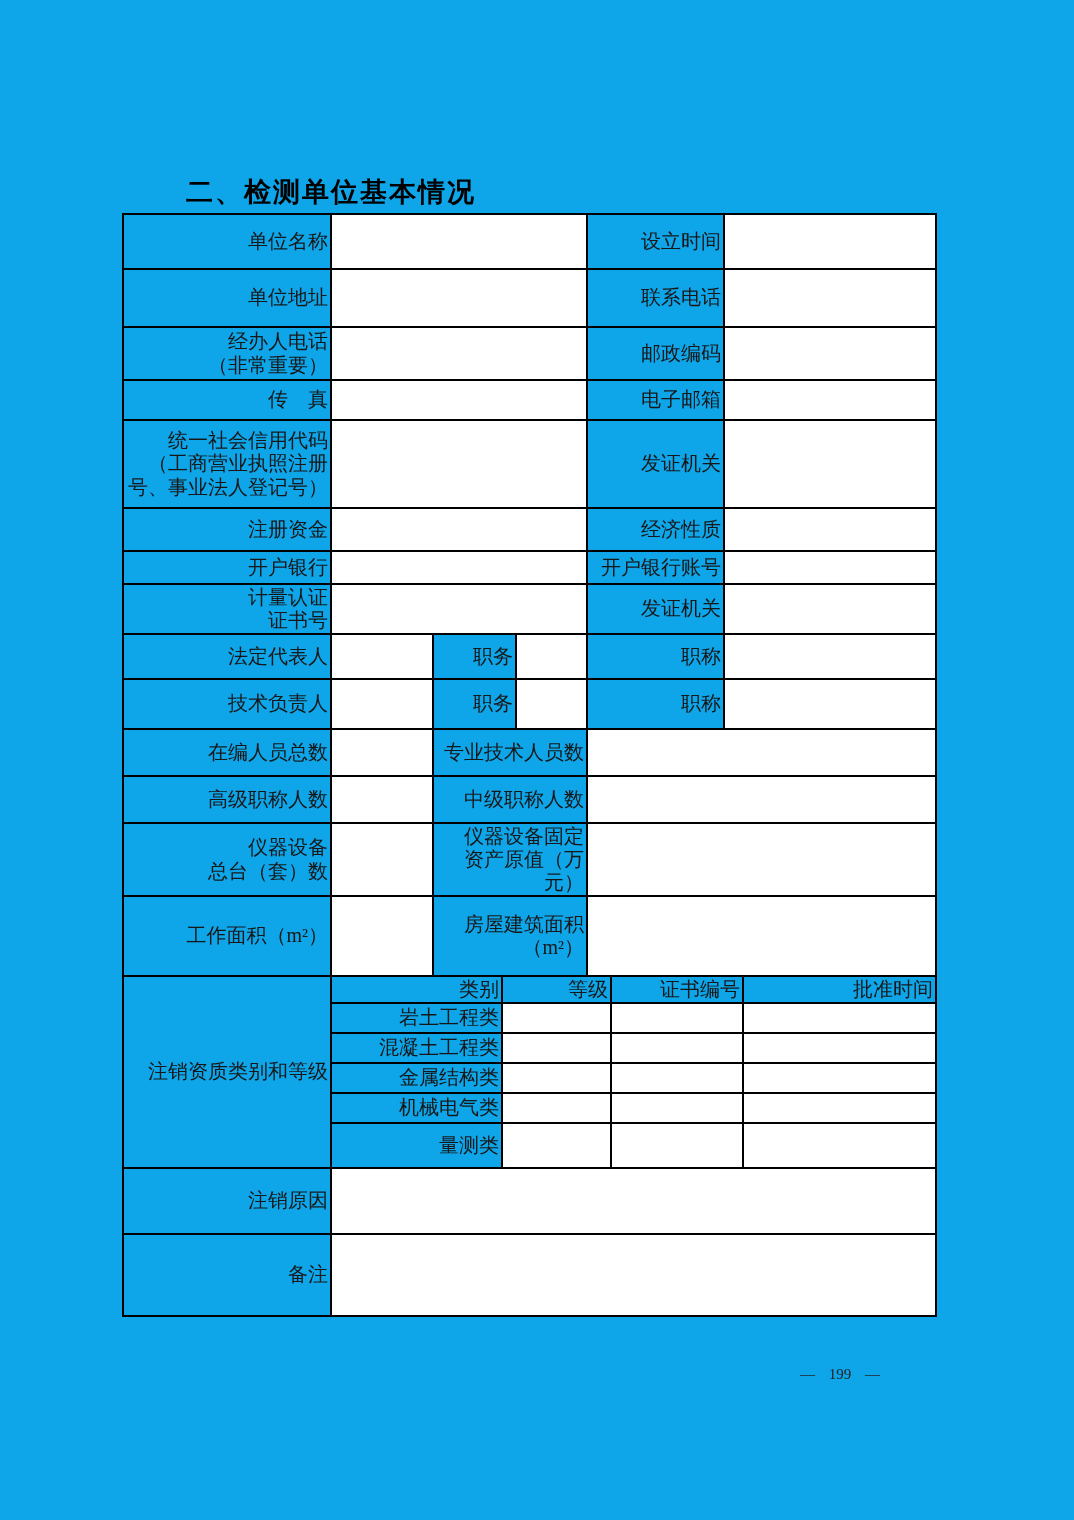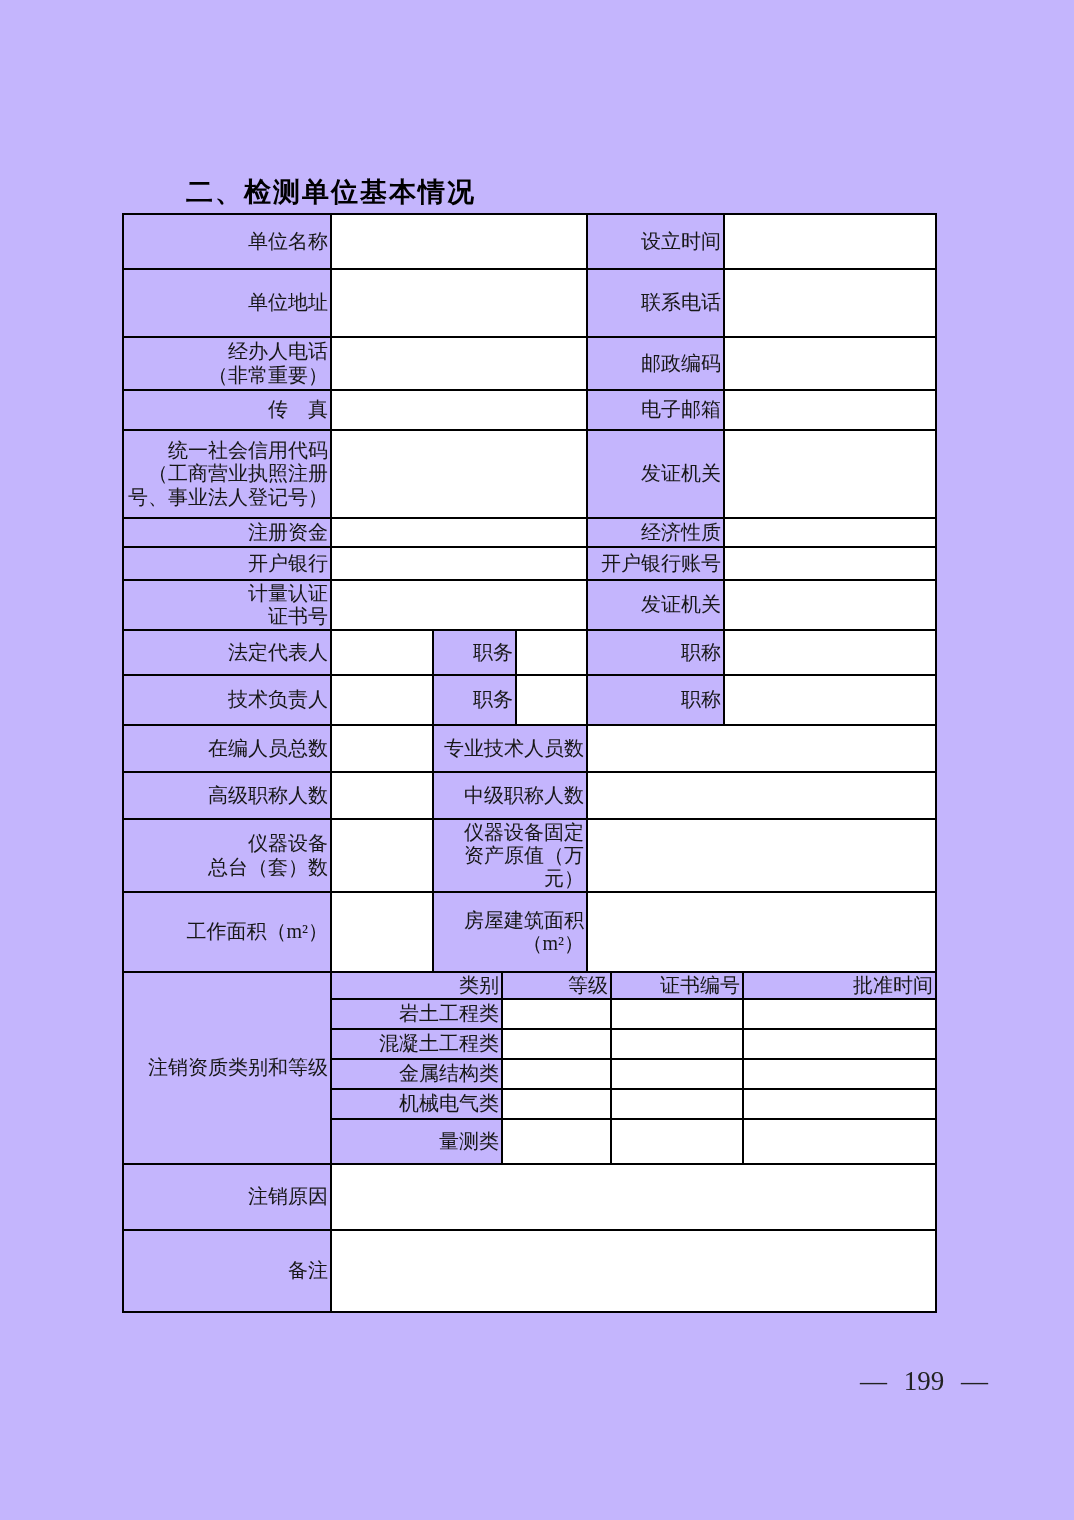--- a/index.html
+++ b/index.html
@@ -1,20 +1,20 @@
 <!DOCTYPE html>
 <html><head>
 <meta charset="utf-8">
 <style>
   html, body { margin: 0; padding: 0; background: #ffffff; }
   .page {
     position: relative;
     width: 1074px;
     height: 1520px;
-    background: #c4b5fd;
+    background: #0ea5e9;
     font-family: "Liberation Serif", "DejaVu Serif", serif;
     color: #111111;
   }
   .title {
     position: absolute;
     left: 186px;
     top: 174px;
     margin: 0;
     font-family: "Liberation Sans", "DejaVu Sans", sans-serif;
     font-weight: bold;
@@ -40,25 +40,25 @@
   }
   td.lbl {
     text-align: right;
     vertical-align: middle;
     white-space: pre-line;
     color: #171717;
   }
   td.val { background: #ffffff; }
   .footer {
     position: absolute;
-    left: 854px;
+    left: 770px;
     top: 1366px;
     width: 140px;
     text-align: center;
-    font-size: 27px;
+    font-size: 15px;
     word-spacing: 10px;
     color: #222222;
     white-space: nowrap;
   }
 </style>
 </head>
 <body>
 
 <div class="page">
 
@@ -78,21 +78,21 @@
     </colgroup>
     <tbody>
 
       <tr style="height:55px">
         <td class="lbl">单位名称</td>
         <td class="val" colspan="4"></td>
         <td class="lbl" colspan="2">设立时间</td>
         <td class="val" colspan="2"></td>
       </tr>
 
-      <tr style="height:68px">
+      <tr style="height:58px">
         <td class="lbl">单位地址</td>
         <td class="val" colspan="4"></td>
         <td class="lbl" colspan="2">联系电话</td>
         <td class="val" colspan="2"></td>
       </tr>
 
       <tr style="height:53px">
         <td class="lbl">经办人电话
 （非常重要）</td>
         <td class="val" colspan="4"></td>
@@ -109,21 +109,21 @@
 
       <tr style="height:88px">
         <td class="lbl">统一社会信用代码
 （工商营业执照注册
 号、事业法人登记号）</td>
         <td class="val" colspan="4"></td>
         <td class="lbl" colspan="2">发证机关</td>
         <td class="val" colspan="2"></td>
       </tr>
 
-      <tr style="height:29px">
+      <tr style="height:43px">
         <td class="lbl">注册资金</td>
         <td class="val" colspan="4"></td>
         <td class="lbl" colspan="2">经济性质</td>
         <td class="val" colspan="2"></td>
       </tr>
 
       <tr style="height:33px">
         <td class="lbl">开户银行</td>
         <td class="val" colspan="4"></td>
         <td class="lbl" colspan="2">开户银行账号</td>

